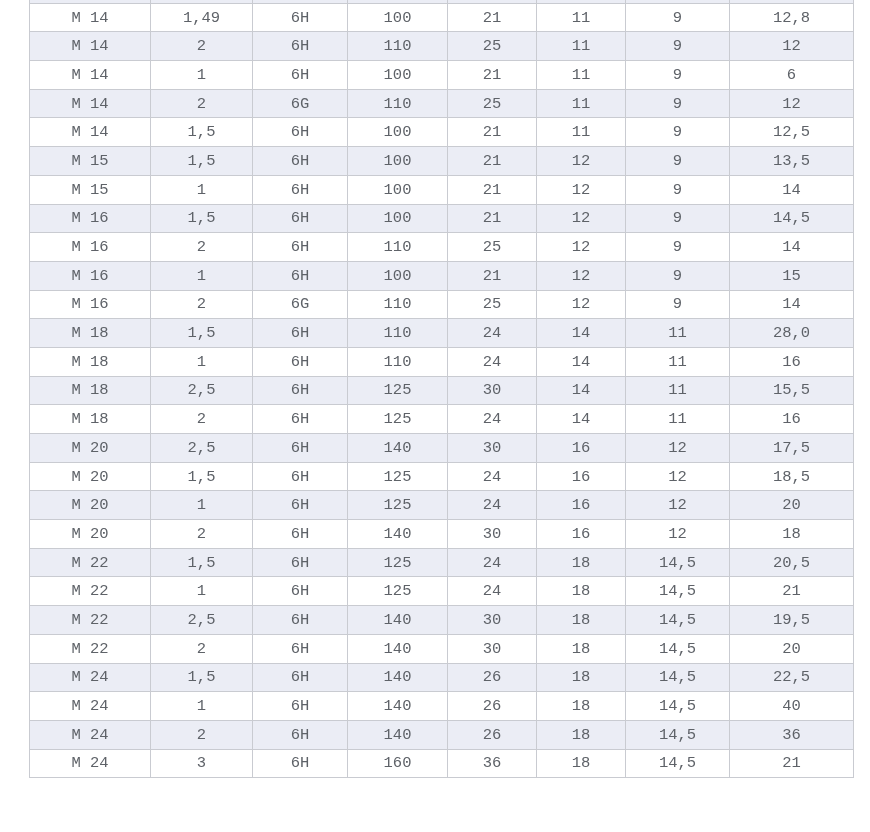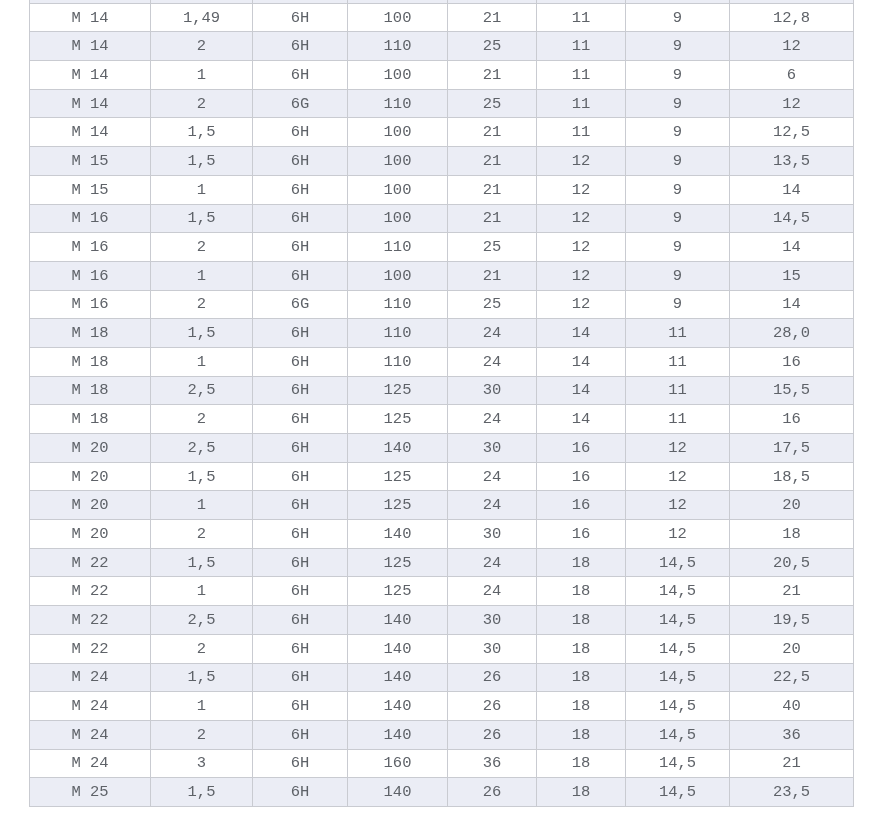--- a/index.html
+++ b/index.html
@@ -328,25 +328,15 @@
         <tr class="plain">
           <td>M 24</td>
           <td>3</td>
           <td>6H</td>
           <td>160</td>
           <td>36</td>
           <td>18</td>
           <td>14,5</td>
           <td>21</td>
         </tr>
-        <tr class="stripe">
-          <td>M 25</td>
-          <td>1,5</td>
-          <td>6H</td>
-          <td>140</td>
-          <td>26</td>
-          <td>18</td>
-          <td>14,5</td>
-          <td>23,5</td>
-        </tr>
       </tbody>
   </table>
 </div>
 
 </body></html>

